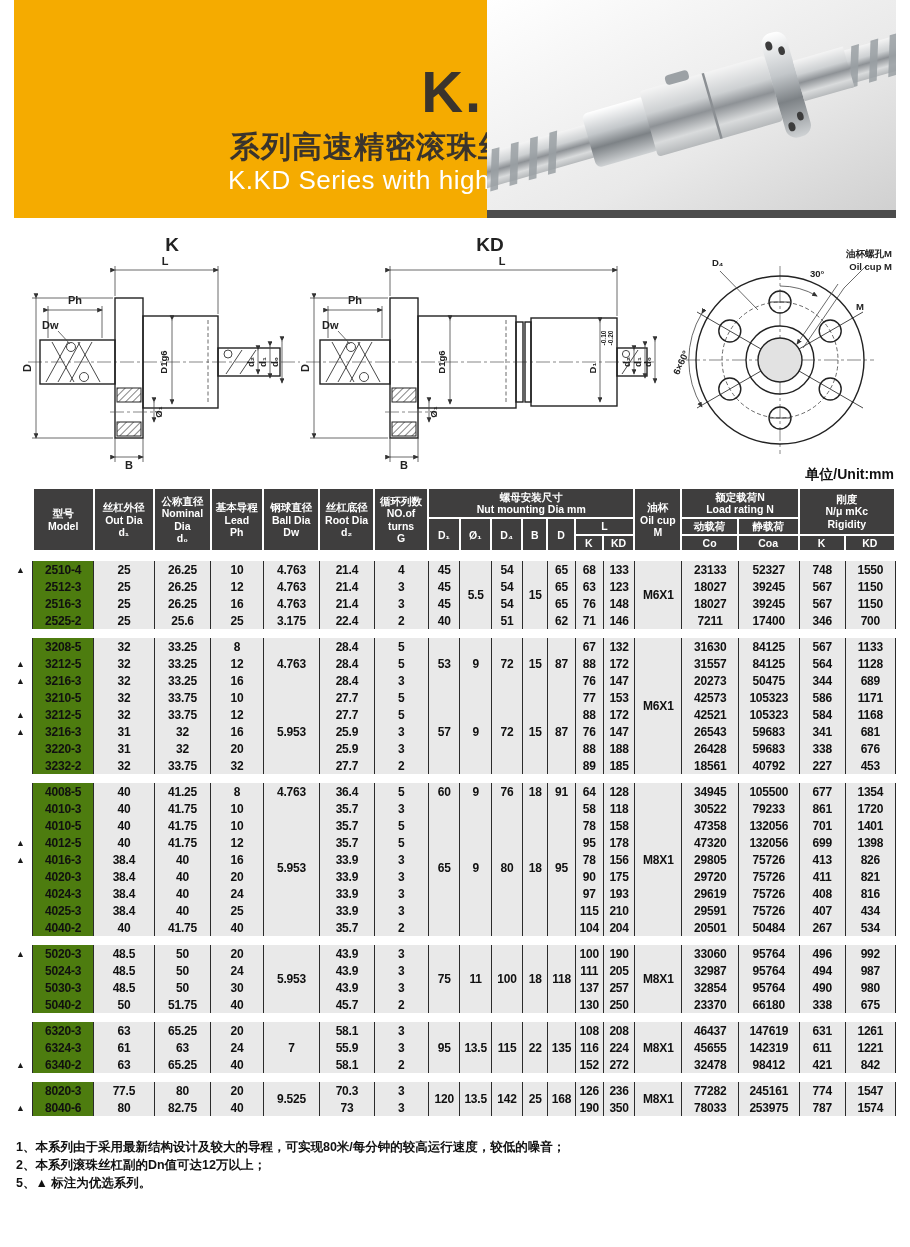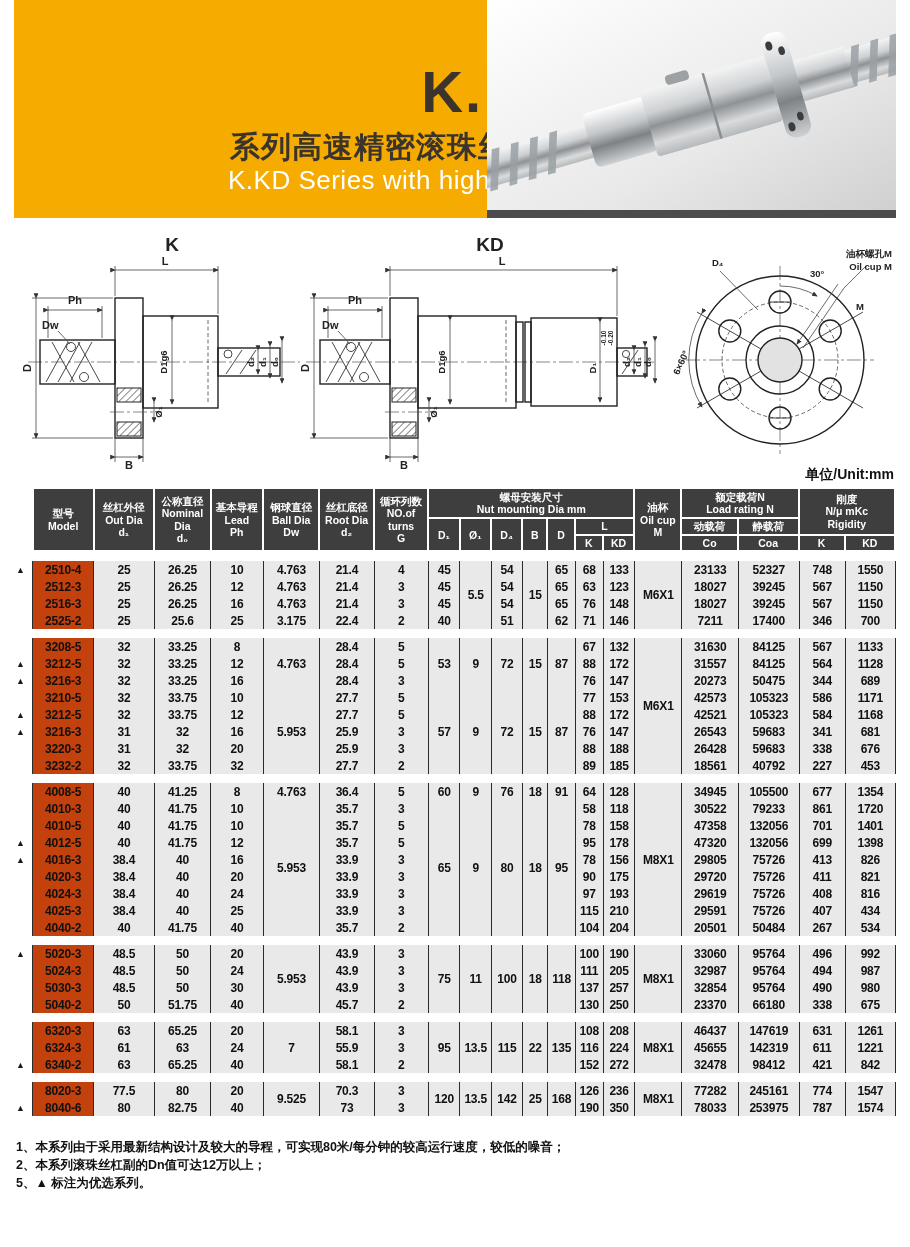--- a/index.html
+++ b/index.html
@@ -33,21 +33,21 @@
   table{border-collapse:collapse;table-layout:fixed;width:882px;}
   .hdr th{background:#3F3E3E;color:#fff;font-size:10.5px;font-weight:bold;border:2px solid #fff;
           padding:1px 0;line-height:1.18;white-space:pre-line;vertical-align:middle;text-align:center;}
   .hdr th.gutter{background:transparent;border:none;}
   .hdr tr.r1{height:30px;} .hdr tr.r2{height:17px;} .hdr tr.r3{height:16px;}
   .grp{margin-top:9px;}
   .grp td{background:#E9E9E9;border-left:1.5px solid #2b2b2b;font-size:12px;font-weight:bold;color:#101010;
           text-align:center;height:17px;padding:0 1px;letter-spacing:-0.2px;vertical-align:middle;}
   .grp td:last-child{border-right:1.5px solid #2b2b2b;}
   .grp td.mk{background:#fff;border:none;font-size:9px;color:#1a1a1a;text-align:left;padding-left:2px;}
-  .grp td.model{background:#c2410c;margin-left:20px;}
+  .grp td.model{background:#4d7c0f;margin-left:20px;}
 
   
   .notes{position:absolute;left:16px;top:1139px;width:880px;font-size:12.5px;font-weight:bold;color:#111;line-height:1.42;}
   .notes div{white-space:nowrap;}
 </style>
 </head>
 <body>
 
 <div class="hero">
   <div class="hero-inner">

